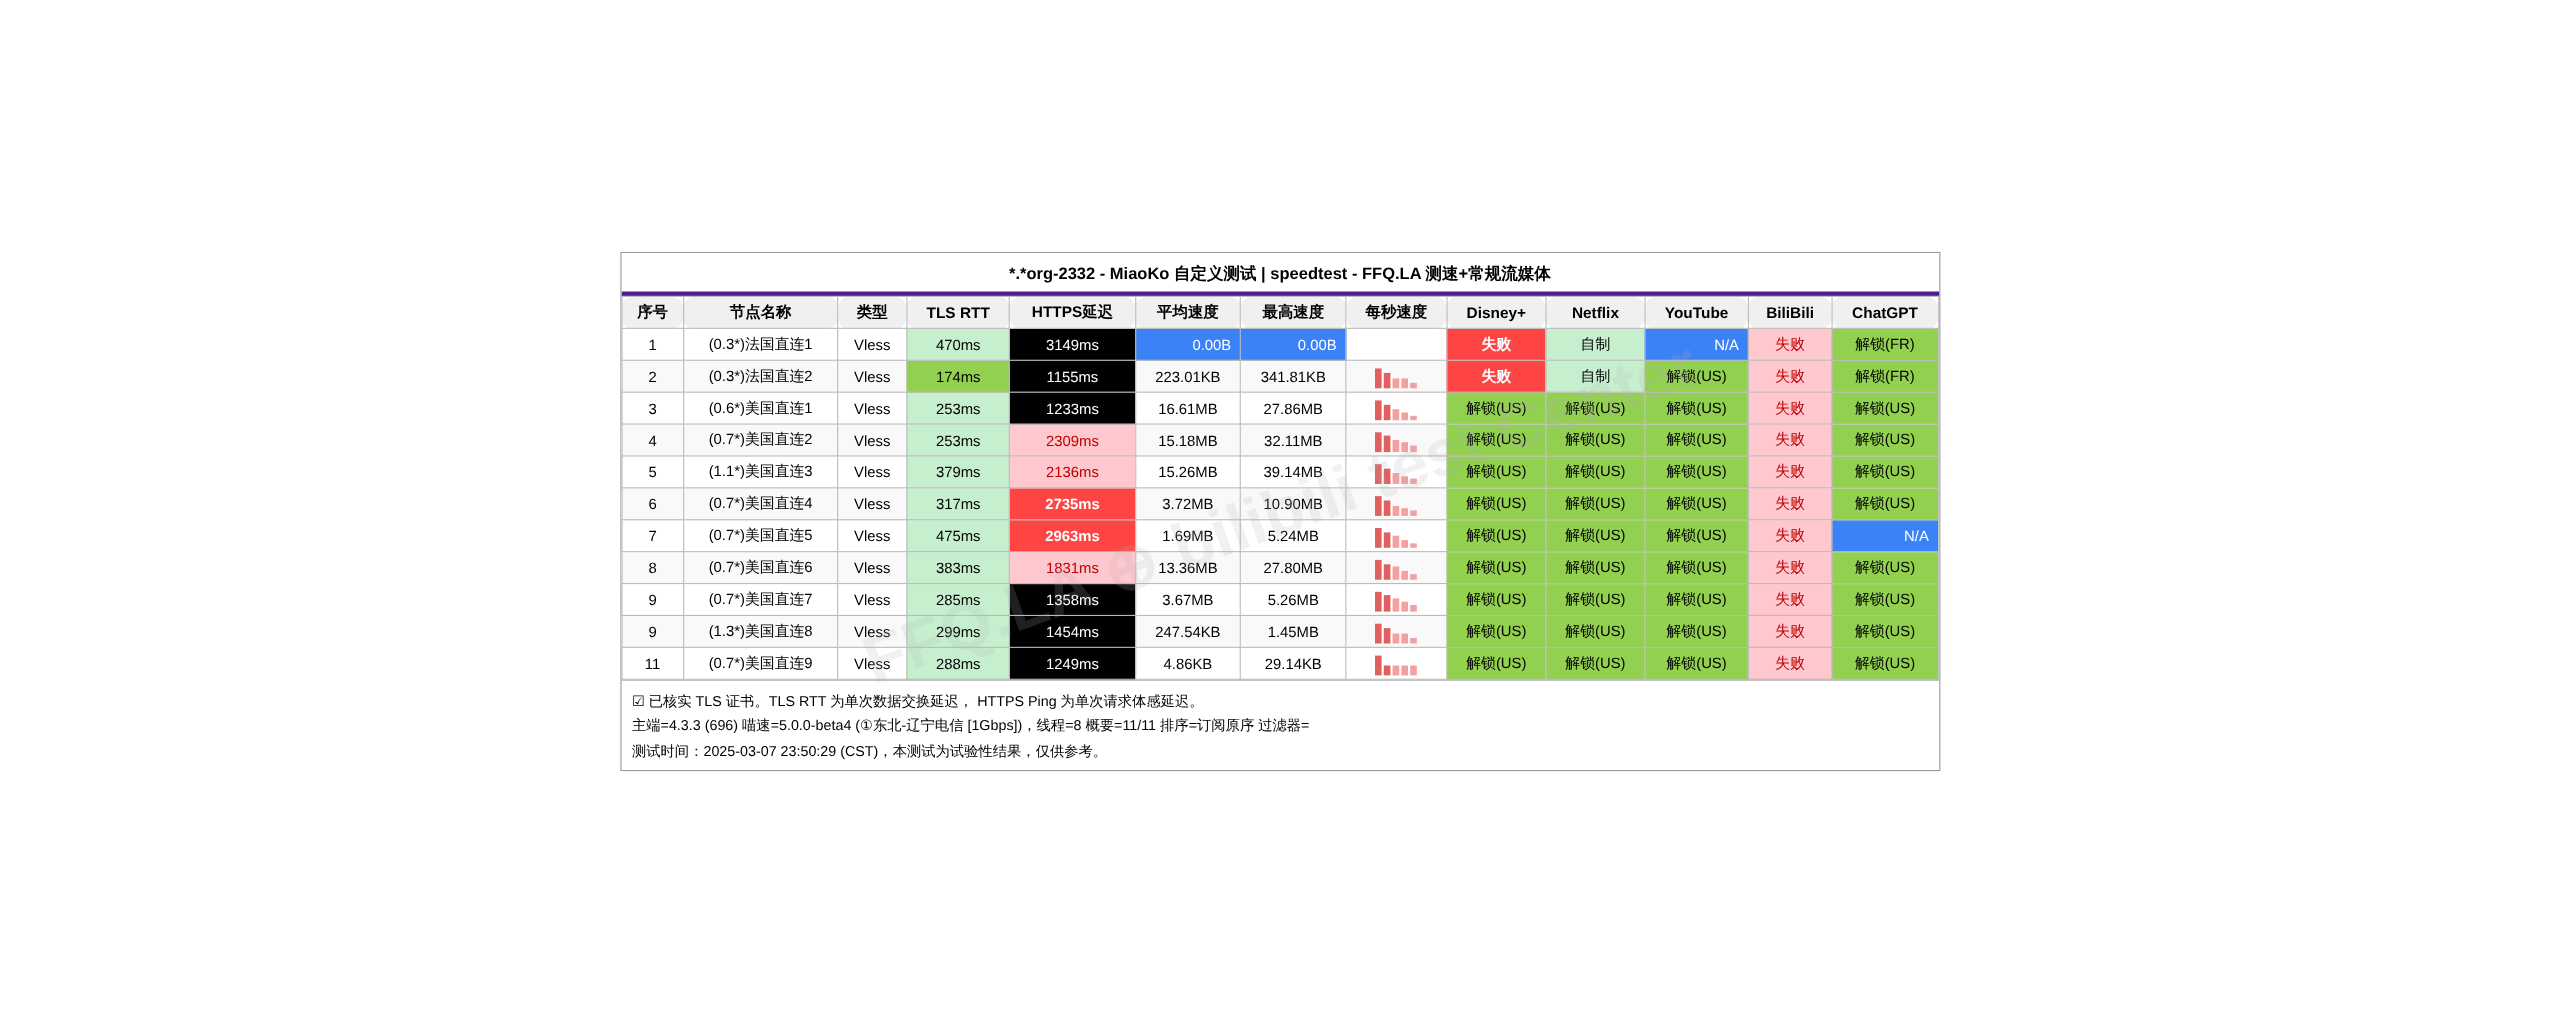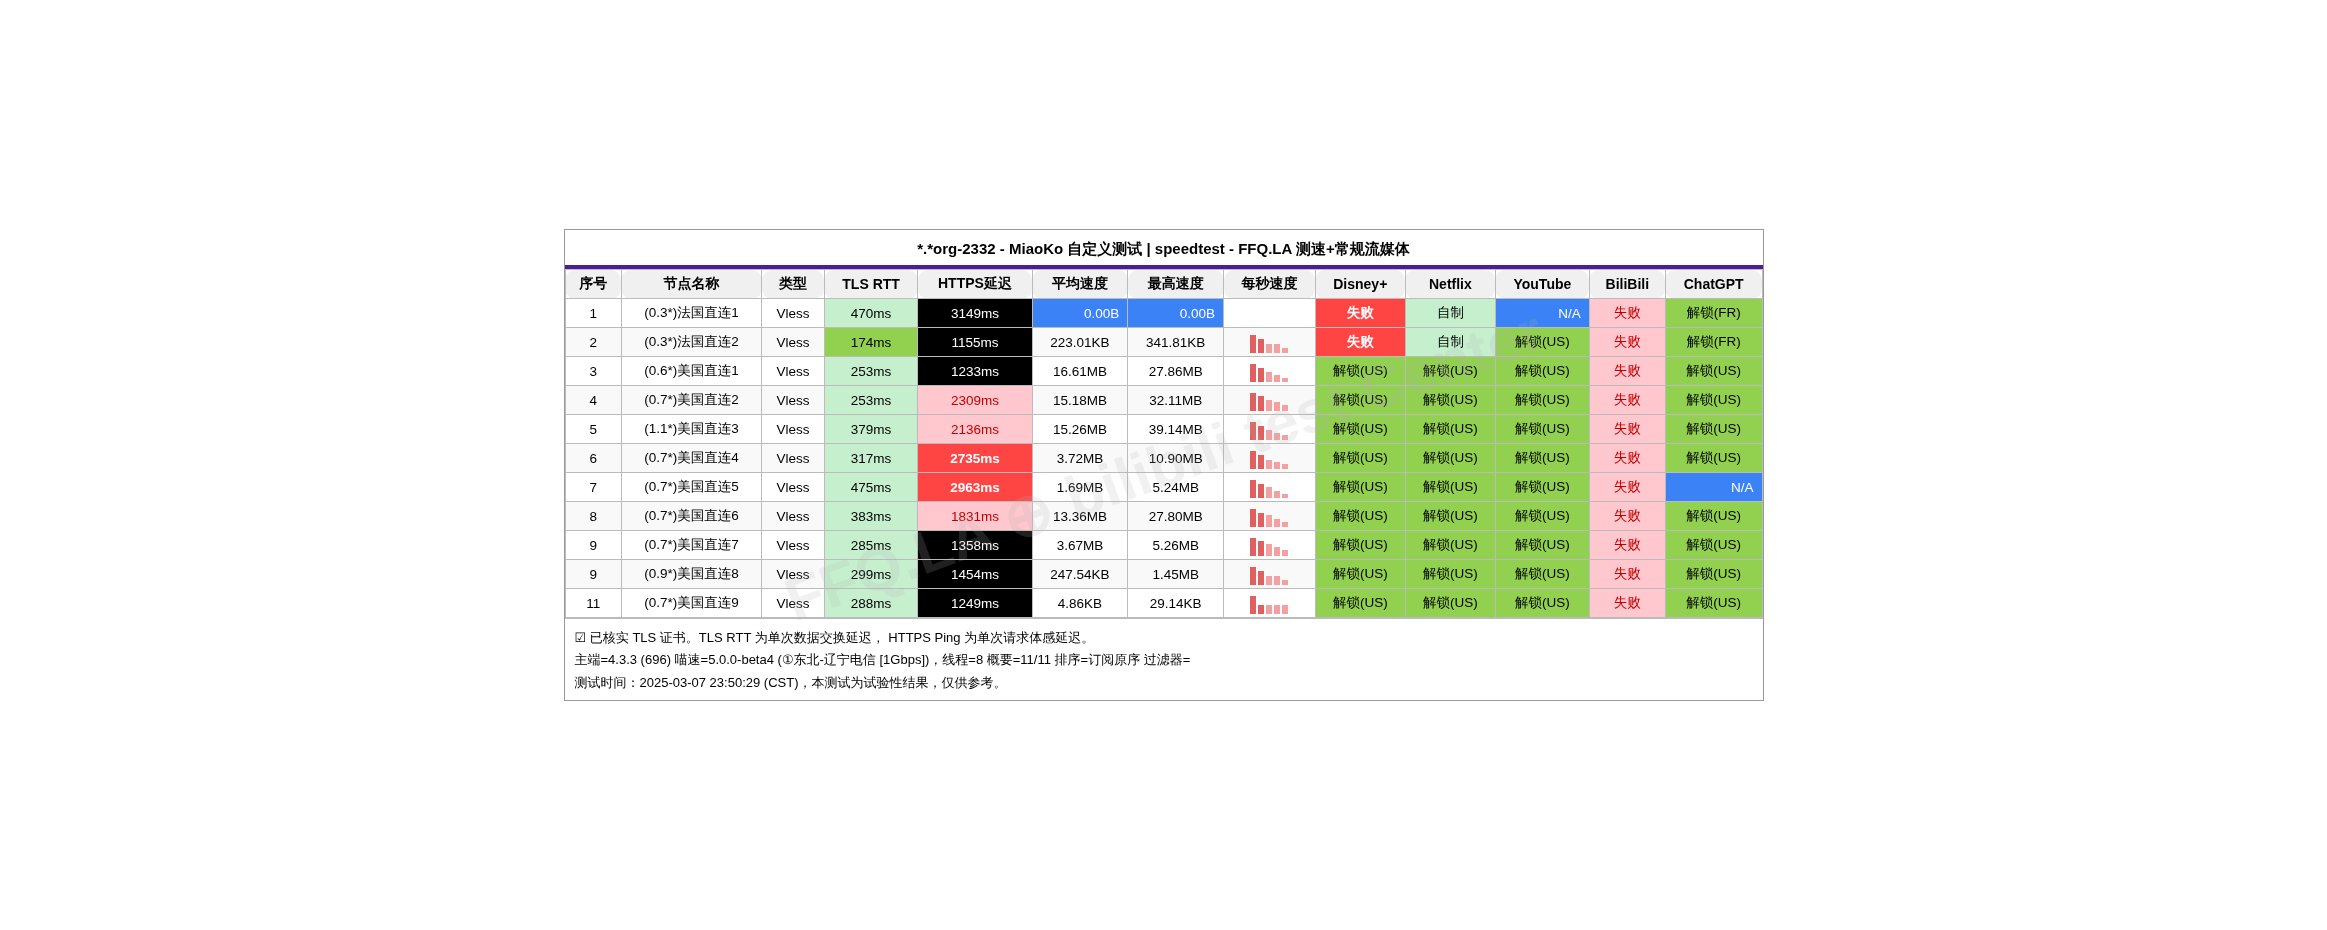--- a/index.html
+++ b/index.html
@@ -305,21 +305,21 @@
             </div>
           </td>
           <td class="green-bg">解锁(US)</td>
           <td class="green-bg">解锁(US)</td>
           <td class="green-bg">解锁(US)</td>
           <td class="light-red-bg">失败</td>
           <td class="green-bg">解锁(US)</td>
         </tr>
         <tr style="background: rgb(249, 249, 249);">
           <td>9</td>
-          <td>(0.9*)美国直连8</td>
+          <td>(1.3*)美国直连8</td>
           <td>Vless</td>
           <td class="light-green-bg">299ms</td>
           <td class="https-green">1454ms</td>
           <td>247.54KB</td>
           <td>1.45MB</td>
           <td class="sparkbar-cell">
             <div style="display: flex; align-items: flex-end; gap: 2px; height: 22px; justify-content: center;">
               <div style="width: 6px; height: 18px; background: rgb(224, 96, 96); display: inline-block;"></div>
               <div style="width: 6px; height: 14px; background: rgb(224, 96, 96); display: inline-block;"></div>
               <div style="width: 6px; height: 9px; background: rgb(244, 160, 160); display: inline-block;"></div>

